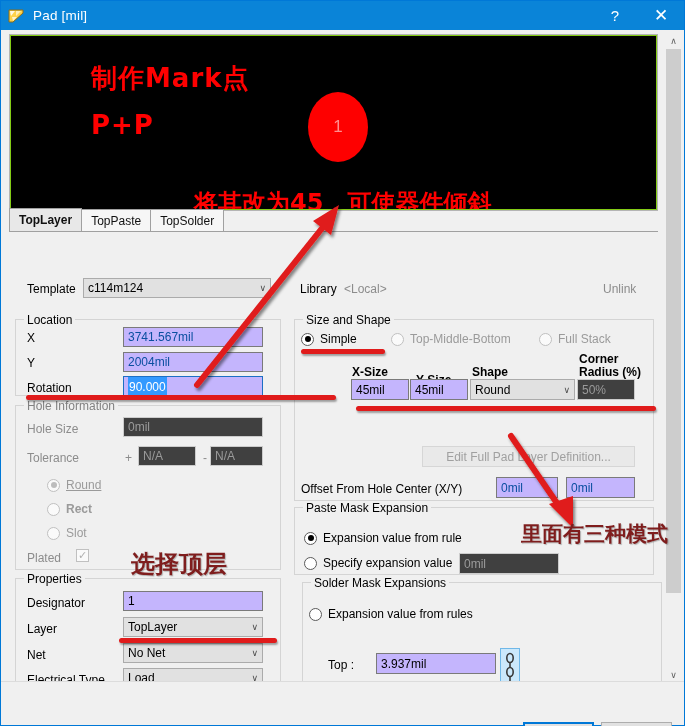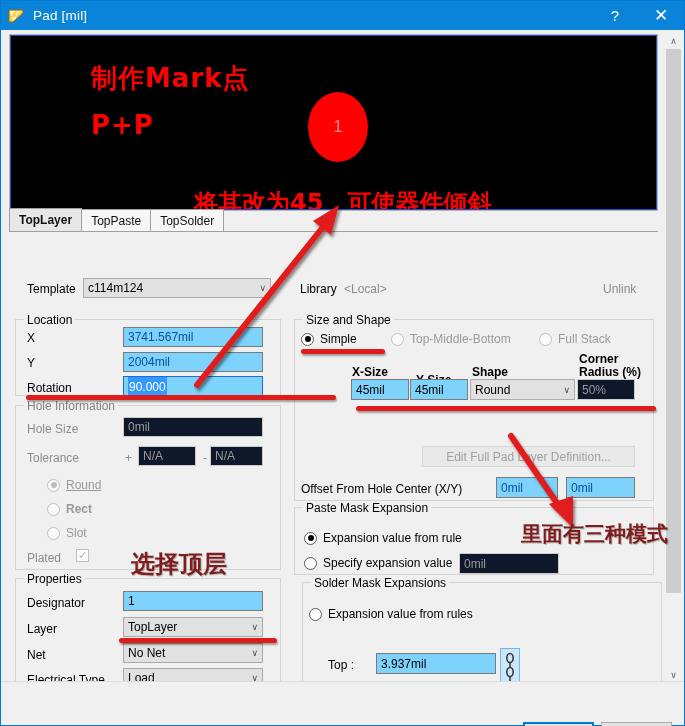--- a/index.html
+++ b/index.html
@@ -49,21 +49,21 @@
   #client {
     position: absolute; left: 0; top: 29px;
     width: 683px; height: 695px;
     background: #f0f0f0;
   }
 
   
   #preview-wrap {
     position: absolute; left: 8px; top: 4px;
     width: 649px; height: 177px;
-    background: #1d4ed8;
+    background: #84cc16;
     border: 1px solid #b4b4b4;
     padding: 1px;
   }
   #preview {
     position: relative;
     width: 100%; height: 100%;
     background: #000000;
     overflow: hidden;
   }
   .anno-red {
@@ -153,33 +153,33 @@
   .lbl {
     position: absolute;
     font-size: 12px;
     color: #000;
     white-space: nowrap;
   }
   .lbl.dim { color: #8c8c8c; }
 
   .field {
     position: absolute;
-    background: #7dd3fc;
+    background: #c4b5fd;
     border: 1px solid #7a7a7a;
     display: flex; align-items: center;
     padding: 0 4px;
     font-size: 12px;
     color: #000;
     overflow: hidden;
     white-space: nowrap;
   }
   .field.blue { color: #0a4fa0; }
   .field.focus { border: 1px solid #1c6fc4; }
   .field.disabled {
-    background: #0f172a;
+    background: #404040;
     border: 1px solid #cccccc;
     color: #9a9a9a;
   }
   .sel-text {
     background: #3399ff; color: #ffffff;
     padding: 15px 1px;
   }
 
   .combo {
     position: absolute;

